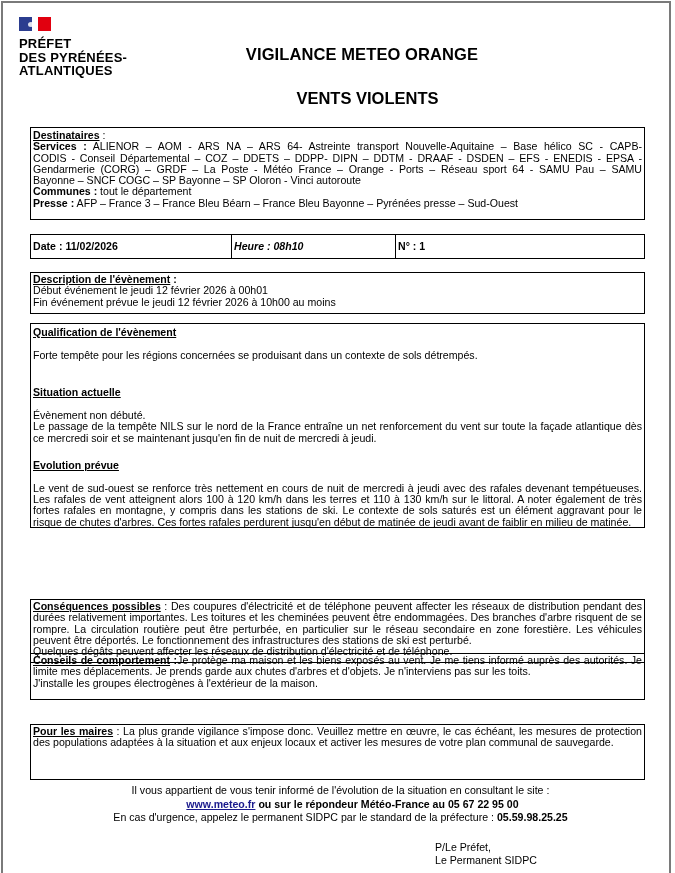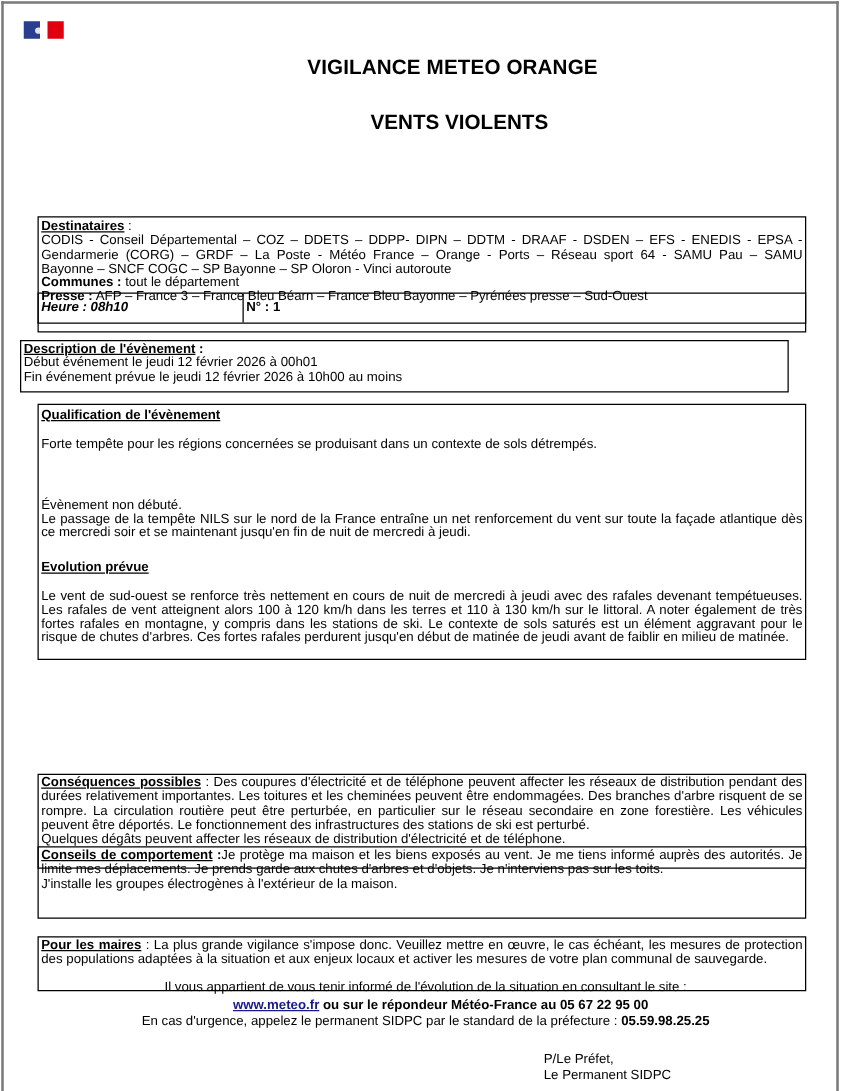--- a/index.html
+++ b/index.html
@@ -26,88 +26,96 @@
   .title2 { position: absolute; left: 0; width: 675px; top: 86px; text-align: center;
             font-weight: bold; font-size: 16.5px; }
 
   .box { position: absolute; left: 29px; width: 615px; border: 1px solid #000; box-sizing: border-box;
          font-size: 10.6px; line-height: 11.3px; padding: 1px 2px; }
   .b { font-weight: bold; }
   .u { text-decoration: underline; }
   .just { text-align: justify; }
   .just-last { text-align: justify; text-align-last: justify; }
 
-  .dest { top: 124px; height: 93px; padding-top: 2px; margin-top: 46px; }
+  .dest { top: 124px; height: 93px; padding-top: 2px; }
   .daterow { top: 231px; height: 25px; display: flex; padding: 0; }
   .daterow .cell { font-weight: bold; font-size: 10.6px; display: flex; align-items: center; padding-left: 2px; box-sizing: border-box; }
   .daterow .c1 { width: 201px; border-right: 1px solid #000; }
   .daterow .c2 { width: 164px; border-right: 1px solid #000; font-style: italic; }
   .daterow .c3 { flex: 1; }
 
   .desc { top: 269px; height: 42px; }
   .qual { top: 320px; height: 205px; padding-top: 3px; }
-  .cons { top: 616px; height: 76px; }
-  .conseils { top: 674px; height: 58px; }
-  .maires { top: 746px; height: 44px; }
+  .cons { top: 596px; height: 64px; }
+  .conseils { top: 650px; height: 47px; }
+  .maires { top: 721px; height: 56px; }
 
   .footer { position: absolute; left: 0; width: 675px; top: 781px; text-align: center; font-size: 10.6px; line-height: 13.5px; }
   .footer a { color: #1a1a8c; text-decoration: underline; font-weight: bold; margin-left: 24px; }
   .sign { position: absolute; left: 432px; top: 838px; font-size: 10.6px; line-height: 13px; }
   .para-gap { height: 11.3px; }
   .line { display: block; }
 </style>
 </head>
 <body>
 
 <div class="page">
 
   <div class="logo">
     <div class="flag">
       <div class="blue"></div>
         <div class="white"></div>
         <div class="red"></div>
     </div>
+    <div class="prefet-name">
+      <span class="line">PRÉFET</span>
+      <span class="line">DES PYRÉNÉES-</span>
+      <span class="line">ATLANTIQUES</span>
+    </div>
   </div>
 
   <div class="title1">
     <span style="margin-left:43px">VIGILANCE METEO ORANGE</span>
   </div>
   <div class="title2">
     <span style="margin-left:54px">VENTS VIOLENTS</span>
   </div>
 
   <div class="box dest" style="left:27px">
     <div>
       <span class="b u">Destinataires</span><span> :</span>
     </div>
+    <div class="just-last"><span class="b">Services :</span><span> ALIENOR – AOM - ARS NA – ARS 64- Astreinte transport Nouvelle-Aquitaine – Base hélico SC - CAPB-</span></div>
     <div class="just-last">CODIS - Conseil Départemental – COZ – DDETS – DDPP- DIPN – DDTM - DRAAF - DSDEN – EFS - ENEDIS - EPSA -</div>
     <div class="just-last">Gendarmerie (CORG) – GRDF – La Poste - Météo France – Orange - Ports – Réseau sport 64 - SAMU Pau – SAMU</div>
     <div>Bayonne – SNCF COGC – SP Bayonne – SP Oloron - Vinci autoroute</div>
     <div><span class="b">Communes :</span><span> tout le département</span></div>
     <div><span class="b">Presse :</span><span> AFP – France 3 – France Bleu Béarn – France Bleu Bayonne – Pyrénées presse – Sud-Ouest</span></div>
   </div>
 
   <div class="box daterow" style="left:27px">
+    <div class="cell c1">Date : 11/02/2026</div>
     <div class="cell c2">Heure : 08h10</div>
     <div class="cell c3">N° : 1</div>
   </div>
 
-  <div class="box desc" style="left:13px">
+  <div class="box desc" style="left:27px">
     <div><span class="b u">Description de l'évènement</span><span class="b"> :</span></div>
     <div>Début événement le jeudi 12 février 2026 à 00h01</div>
     <div>Fin événement prévue le jeudi 12 février 2026 à 10h00 au moins</div>
   </div>
 
   <div class="box qual" style="left:27px">
     <div class="b u">Qualification de l'évènement</div>
     <div class="para-gap"></div>
     <div>Forte tempête pour les régions concernées se produisant dans un contexte de sols détrempés.</div>
     <div class="para-gap"></div>
     <div class="para-gap"></div>
     <div class="para-gap" style="height:4px"></div>
+    <div class="b u">Situation actuelle</div>
     <div class="para-gap"></div>
     <div>Évènement non débuté.</div>
     <div class="just">Le passage de la tempête NILS sur le nord de la France entraîne un net renforcement du vent sur toute la façade atlantique dès ce mercredi soir et se maintenant jusqu'en fin de nuit de mercredi à jeudi.</div>
     <div class="para-gap"></div>
     <div class="para-gap" style="height:5px"></div>
     <div class="b u">Evolution prévue</div>
     <div class="para-gap"></div>
     <div class="just">Le vent de sud-ouest se renforce très nettement en cours de nuit de mercredi à jeudi avec des rafales devenant tempétueuses. Les rafales de vent atteignent alors 100 à 120 km/h dans les terres et 110 à 130 km/h sur le littoral. A noter également de très fortes rafales en montagne, y compris dans les stations de ski. Le contexte de sols saturés est un élément aggravant pour le risque de chutes d'arbres. Ces fortes rafales perdurent jusqu'en début de matinée de jeudi avant de faiblir en milieu de matinée.</div>
   </div>
 

